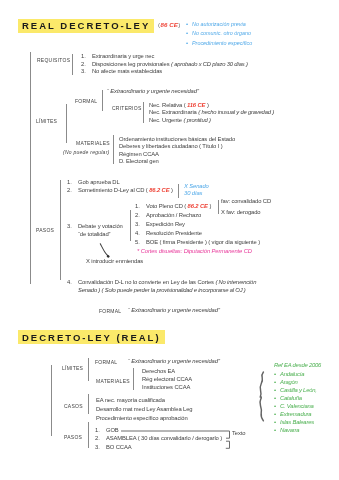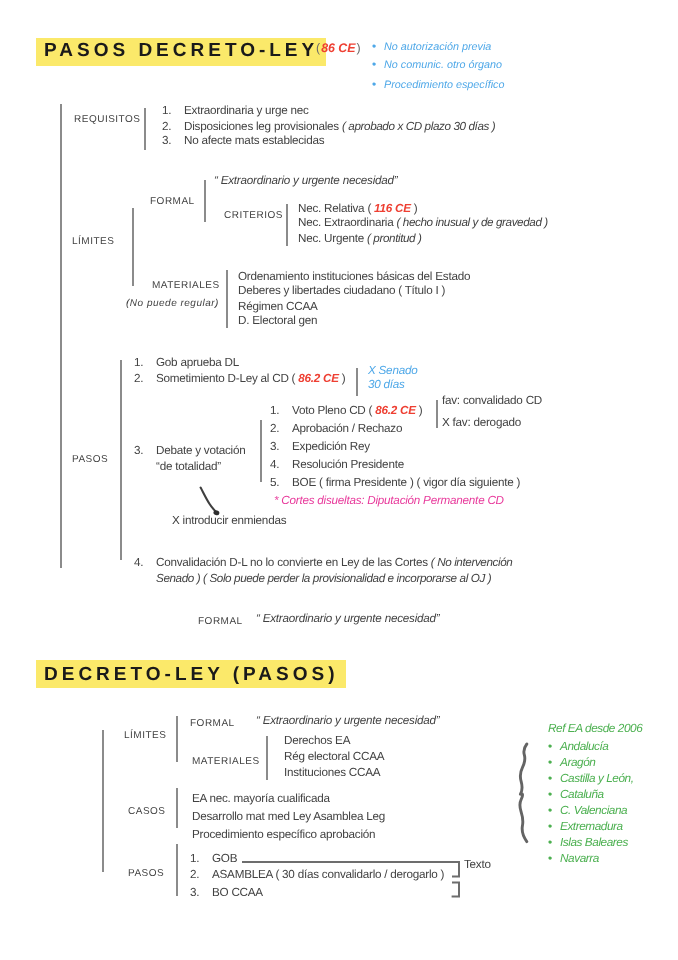--- a/index.html
+++ b/index.html
@@ -27,21 +27,21 @@
   .note-row .bul{color:#4fa8e8;display:inline-block;width:6px;font-size:6px;}
   .refrow{height:8.05px;line-height:8.05px;}
   .refrow .bul{color:#4cb050;display:inline-block;width:6px;font-size:6px;font-style:normal;}
   .reftitle{height:9.5px;line-height:9.5px;}
 </style>
 </head>
 <body>
 
 <div class="page" data-name="notes-page">
 
-  <div class="a hl" style="left:18px;top:18.5px;" data-name="heading-real-decreto-ley">PASOS DECRETO-LEY</div>
+  <div class="a hl" style="left:18px;top:18.5px;" data-name="heading-real-decreto-ley">REAL DECRETO-LEY</div>
   <div class="a" style="left:158px;top:22px;font-size:6.2px;" data-name="heading-ref-86ce"><span style="color:#6a6a6a">( </span><span class="red" data-name="heading-ref-value">86 CE</span><span style="color:#6a6a6a"> )</span></div>
 
   <div class="a" style="left:186px;top:20px;" data-name="heading-notes">
     <div class="note-row"><span class="bul" data-name="bullet-icon">•</span><span class="blue" data-name="heading-note-0">No autorización previa</span></div>
     <div class="note-row"><span class="bul" data-name="bullet-icon">•</span><span class="blue" data-name="heading-note-1">No comunic. otro órgano</span></div>
     <div class="note-row"><span class="bul" data-name="bullet-icon">•</span><span class="blue" data-name="heading-note-2">Procedimiento específico</span></div>
   </div>
 
   <div class="vl" style="left:30px;top:52px;height:232px;" data-name="spine-line-main"></div>
 
@@ -121,21 +121,21 @@
   </svg>
 
   <div class="a n" style="left:67px;top:279px;line-height:8px;" data-name="pasos-item-4">
     <div class="li"><span class="num" data-name="item-number">4.</span><span data-name="item-text">Convalidación D-L no lo convierte en Ley de las Cortes </span><span class="it" data-name="item-emphasis">( No intervención</span></div>
     <div class="li" style="padding-left:11px;"><span class="it" data-name="item-emphasis-2">Senado ) ( Solo puede perder la provisionalidad e incorporarse al OJ )</span></div>
   </div>
 
   <div class="a lbl" style="left:99px;top:309px;" data-name="label-formal-footer">FORMAL</div>
   <div class="a n it" style="left:128px;top:308px;" data-name="formal-footer-quote">“ Extraordinario y urgente necesidad”</div>
 
-  <div class="a hl" style="left:18px;top:330px;" data-name="heading-decreto-ley-ccaa">DECRETO-LEY (PASOS)</div>
+  <div class="a hl" style="left:18px;top:330px;" data-name="heading-decreto-ley-ccaa">DECRETO-LEY (REAL)</div>
 
   <div class="vl" style="left:51px;top:364.8px;height:71.5px;" data-name="spine-line-ccaa"></div>
 
   <div class="a lbl" style="left:62px;top:366px;" data-name="label-limites-ccaa">LÍMITES</div>
   <div class="vl" style="left:88px;top:357.8px;height:23.5px;" data-name="group-line-limites-ccaa"></div>
   <div class="a lbl" style="left:95px;top:360px;" data-name="label-formal-ccaa">FORMAL</div>
   <div class="a n it" style="left:128px;top:359px;" data-name="formal-quote-ccaa">“ Extraordinario y urgente necesidad”</div>
 
   <div class="a lbl" style="left:96px;top:379px;" data-name="label-materiales-ccaa">MATERIALES</div>
   <div class="vl" style="left:133px;top:368px;height:22px;" data-name="group-line-materiales-ccaa"></div>

